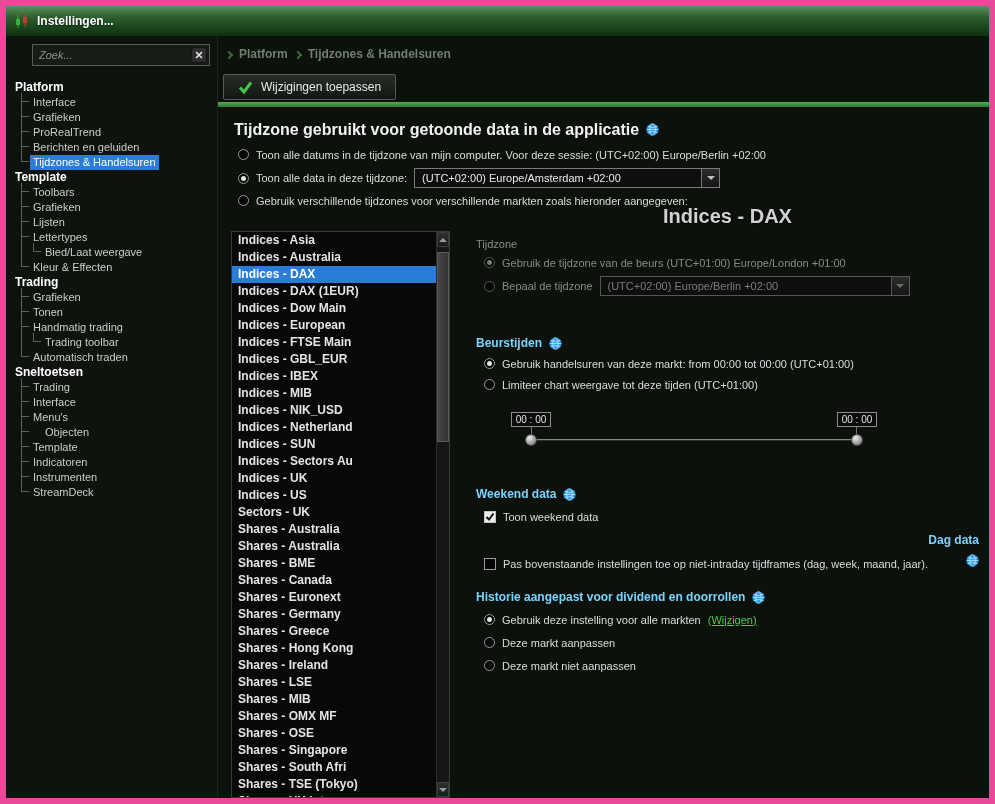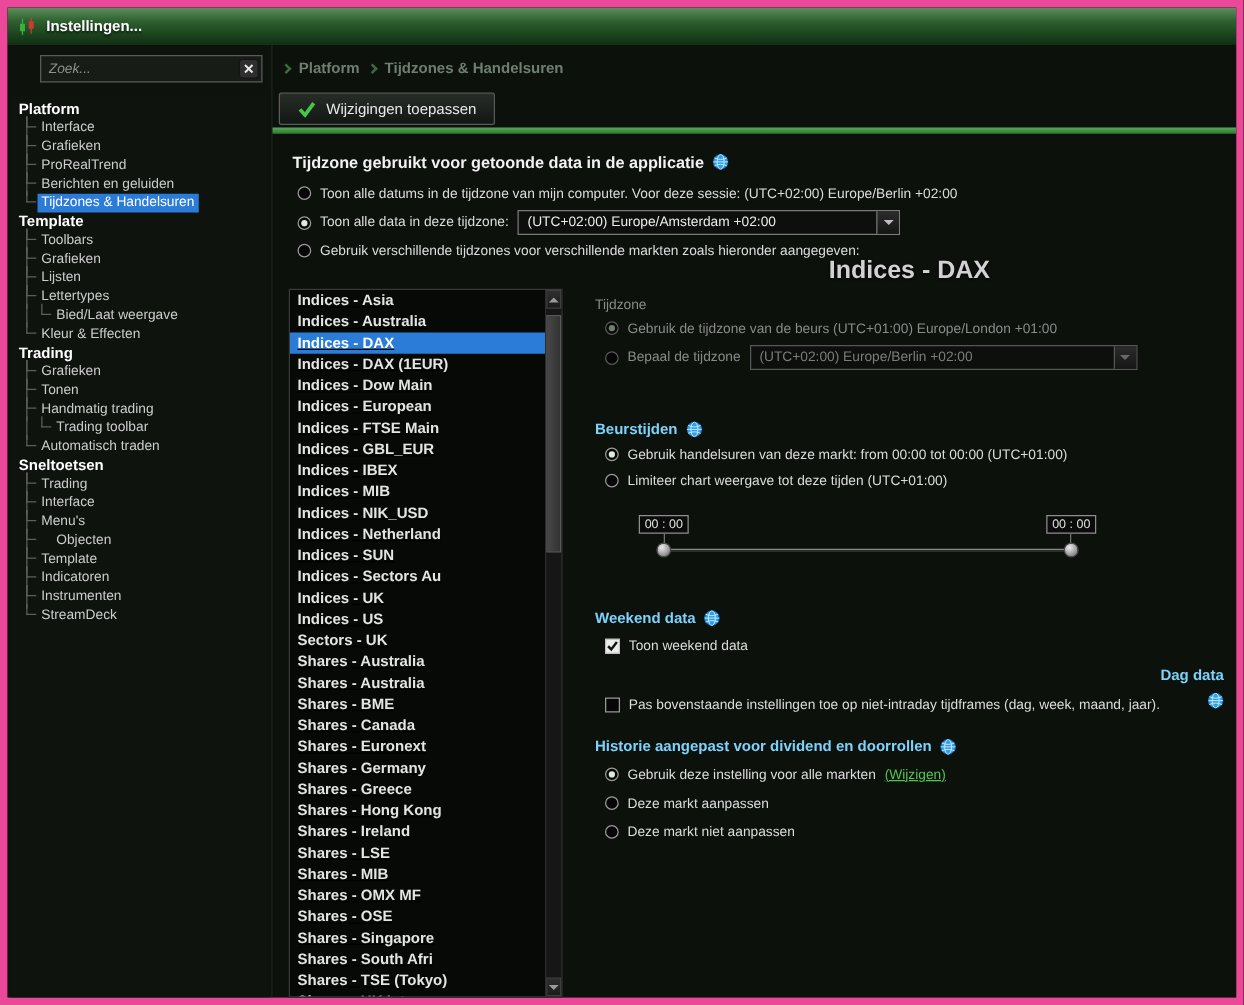--- a/index.html
+++ b/index.html
@@ -47,21 +47,21 @@
   .apply-btn { display:inline-flex; align-items:center; gap:8px; height:26px; padding:0 14px;
     background:linear-gradient(180deg,#272c27,#131713); border:1px solid #5a5a5a; border-radius:2px;
     color:#e8e8e8; font-size:12px; cursor:pointer; font-family:"Liberation Sans",sans-serif; }
 
   .green-bar { position:absolute; top:66px; left:0; right:0; height:5px;
     background:linear-gradient(180deg,#58a75a,#2e7a30); }
 
   .content { position:absolute; top:71px; left:0; right:0; bottom:0; }
 
   .tz-section { position:absolute; top:15px; left:16px; right:10px; }
-  .sec-title { display:flex; align-items:center; gap:7px; font-size:13px; font-weight:bold; color:#f2f2f2; height:15px; }
+  .sec-title { display:flex; align-items:center; gap:7px; font-size:16px; font-weight:bold; color:#f2f2f2; height:15px; }
   .opt-row { display:flex; align-items:center; gap:7px; font-size:11px; color:#dcdcdc; min-height:15px; padding-left:4px; }
   .tz-section .opt-row.r1 { margin-top:10px; }
   .tz-section .opt-row.r2 { margin-top:5px; height:22px; }
   .tz-section .opt-row.r3 { margin-top:4px; }
 
   
   .radio { width:11px; height:11px; border:1px solid #9a9a9a; border-radius:50%; background:#060606; position:relative; flex:0 0 auto; }
   .radio.sel::after { content:''; position:absolute; left:2px; top:2px; width:5px; height:5px; border-radius:50%; background:#dcecdc; }
   .radio.dis { border-color:#585858; }
   .radio.dis.sel::after { background:#70806f; }
@@ -76,21 +76,21 @@
   .dropdown .dd-btn::after { content:''; border:4px solid transparent; border-top-color:#c0c0c0; margin-top:4px; }
   .dropdown.dis { border-color:#565656; }
   .dropdown.dis .val { color:#7c7c7c; }
   .dropdown.dis .dd-btn { border-left-color:#565656; }
   .dropdown.dis .dd-btn::after { border-top-color:#6a6a6a; }
 
   
   .split { position:absolute; top:96px; left:13px; right:10px; bottom:0; display:flex; align-items:flex-start; }
 
   .market-list { width:219px; margin-top:28px; align-self:stretch; display:flex;
-    border:1px solid #3a3a3a; background:#060906;text-decoration:underline; }
+    border:1px solid #3a3a3a; background:#060906; }
   .ml-items { flex:1; overflow:hidden; }
   .ml-row { height:17px; line-height:17px; font-size:12px; font-weight:bold; color:#e4e4e4;
     padding-left:6px; white-space:nowrap; overflow:hidden; cursor:default; }
   .ml-row.selected { background:#2b7cd9; color:#fff; }
   .ml-scroll { width:13px; position:relative; background:#161616; border-left:1px solid #2c2c2c; }
   .sb-btn { position:absolute; left:0; right:0; height:15px; background:linear-gradient(180deg,#2f2f2f,#1b1b1b);
     border:1px solid #3e3e3e; display:flex; align-items:center; justify-content:center; cursor:pointer; }
   .sb-btn.up { top:0; } .sb-btn.down { bottom:0; }
   .sb-btn.up::after { content:''; border:4px solid transparent; border-bottom-color:#9a9a9a; margin-bottom:4px; }
   .sb-btn.down::after { content:''; border:4px solid transparent; border-top-color:#9a9a9a; margin-top:4px; }

